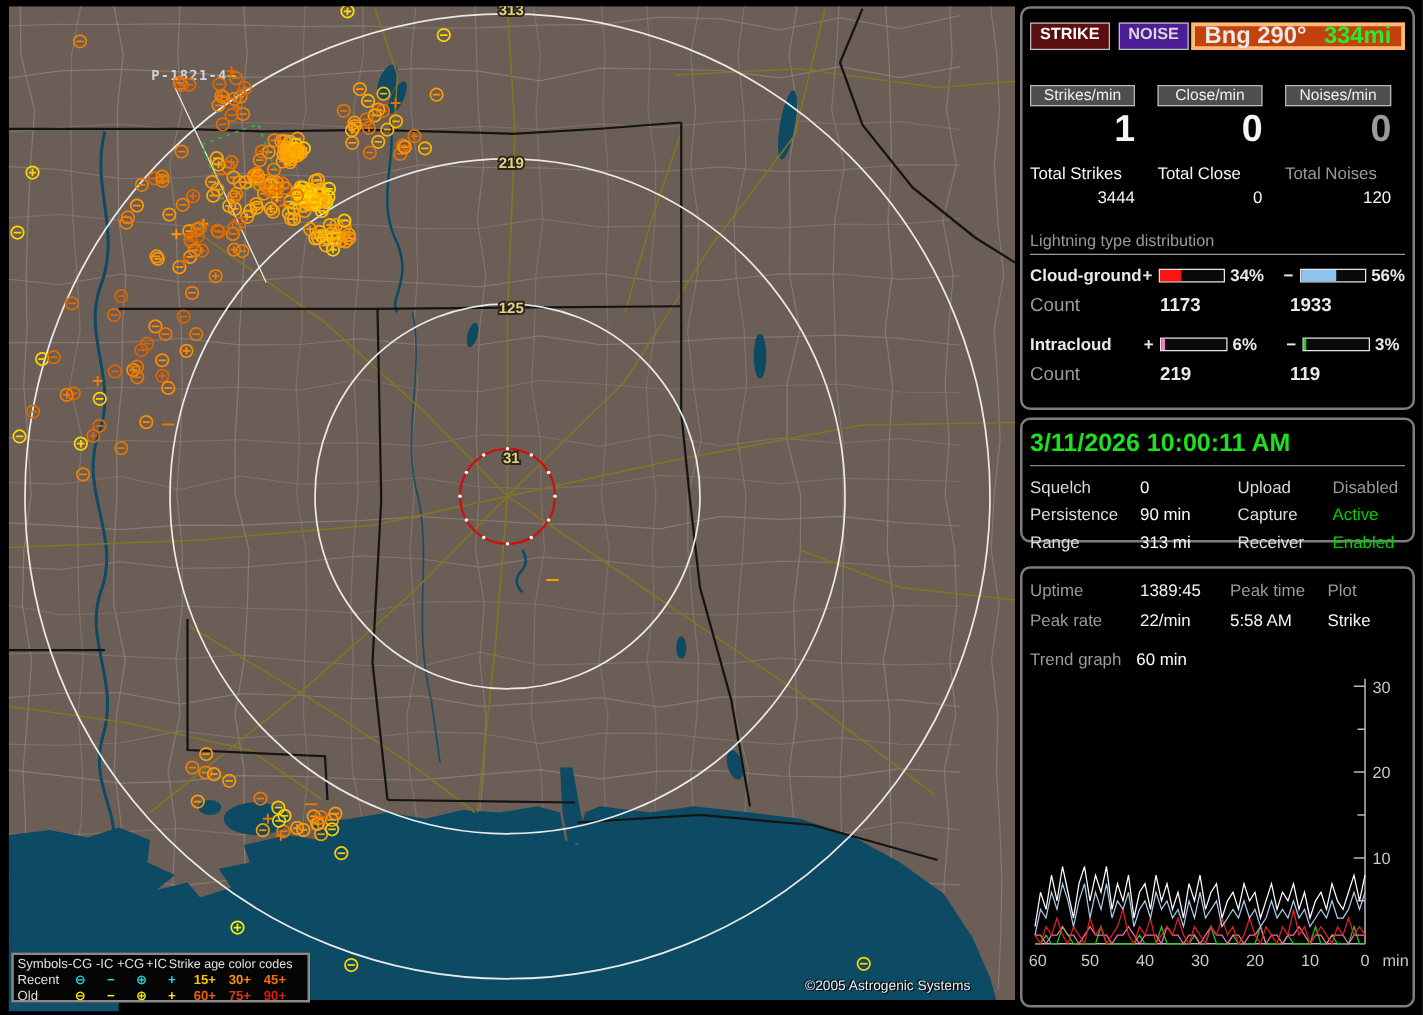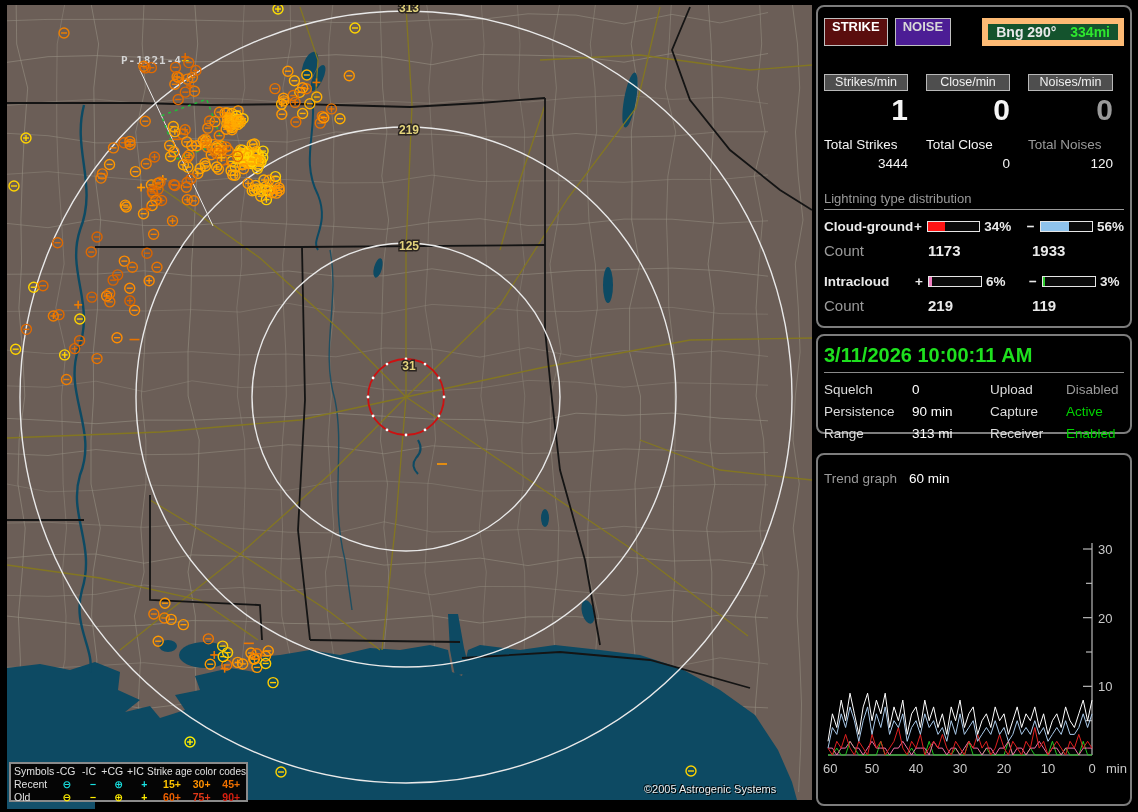--- a/index.html
+++ b/index.html
@@ -2,39 +2,39 @@
 <html><head>
 <meta charset="utf-8">
 <style>
   html,body{margin:0;padding:0;background:#000;}
   body{width:1138px;height:812px;position:relative;overflow:hidden;
        font-family:"Liberation Sans","DejaVu Sans",sans-serif;color:#e9e9e9;}
   
   #map{position:absolute;left:0;top:0;width:812px;height:812px;}
   #map svg{display:block;}
   #legend{position:absolute;left:9px;top:762px;width:239px;height:40px;background:#050505;
-          border:2px solid #8a8a8a;font-size:10.5px;line-height:13px;padding:1px 0 0 3px;box-sizing:border-box;}
+          border:2px solid #8a8a8a;font-size:10.5px;line-height:13px;padding:1px 12px 0 3px;box-sizing:border-box;}
   .lg-row{display:flex;align-items:center;height:13px;white-space:nowrap;}
   .lg-c0{width:42px;color:#e0e0e0;}
   .lg-sym{width:27px;text-align:center;font-weight:bold;}
   .lg-age{width:31px;text-align:center;font-weight:bold;}
   .lg-agehdr{flex:1;text-align:center;color:#e0e0e0;font-size:10px;}
   .lg-hdr4{width:27px;text-align:center;color:#e0e0e0;}
   #copyright{position:absolute;left:644px;top:783px;font-size:11px;color:#ececec;
              text-shadow:1px 1px 0 #000,-1px -1px 0 #000;}
   
   .panel{position:absolute;left:816px;width:316px;background:#000;border:2px solid #7d7d7d;
          border-radius:8px;box-sizing:border-box;}
   #panel1{top:5px;height:323px;}
   #panel2{top:334px;height:100px;}
   #panel3{top:453px;height:353px;}
   .btn{display:inline-block;background:#4c1d95;border:1px solid #c0c0c0;color:#f0f0f0;
        font-weight:bold;font-size:13px;padding:0 7px;line-height:16px;}
   #strike-btn{background:#5a0e0e;color:#fff;}
-  #bng-box{background:#14532d;border:6px solid #fdba74;font-weight:bold;font-size:14px;
+  #bng-box{background:#c2410c;border:3px solid #fdba74;font-weight:bold;font-size:19px;
            padding:0 8px;line-height:16px;margin-left:auto;}
   #bng-box .mi{color:#2ee82e;margin-left:14px;}
   .row-top{display:flex;margin:11px 6px 0 6px;}
   .rates{display:grid;grid-template-columns:84px 84px 85px;column-gap:24px;padding:0 0 0 6px;margin-top:28px;gap:18px;}
   .rate-btn{background:#4e4e4e;border:1px solid #b8b8b8;text-align:center;font-size:12.5px;
             color:#f0f0f0;line-height:15px;}
   .rate-num{font-size:30px;font-weight:bold;text-align:right;line-height:34px;margin-top:2px;}
   .tot-label{font-size:13.5px;margin-top:10px;}
   .tot-val{font-size:13.5px;text-align:right;margin-top:4px;}
   .dim{color:#9a9a9a;}
@@ -937,20 +937,31 @@
     <span class="green">Active</span>
 
     <span>Range</span>
     <span class="v">313 mi</span>
     <span>Receiver</span>
     <span class="green">Enabled</span>
   </div>
 </div>
 
 <div id="panel3" class="panel">
+  <div class="stats-grid">
+    <span class="dim">Uptime</span>
+    <span class="white">1389:45</span>
+    <span class="dim">Peak time</span>
+    <span class="dim">Plot</span>
+
+    <span class="dim">Peak rate</span>
+    <span class="white">22/min</span>
+    <span class="white">5:58 AM</span>
+    <span class="white">Strike</span>
+  </div>
   <div class="trend-row">
     <span class="dim">Trend graph</span>
     <span class="v">60 min</span>
   </div>
   <svg id="trend-svg" width="308" height="265" viewBox="0 0 308 265">
       <g stroke="#b9b9b9" stroke-width="1.2" fill="none">
         <line x1="272" y1="6" x2="272" y2="218"></line>
         <line x1="8" y1="218" x2="272" y2="218"></line>
         <line x1="263" y1="149.33333333333334" x2="272" y2="149.33333333333334"></line>
         <line x1="263" y1="80.66666666666669" x2="272" y2="80.66666666666669"></line>

